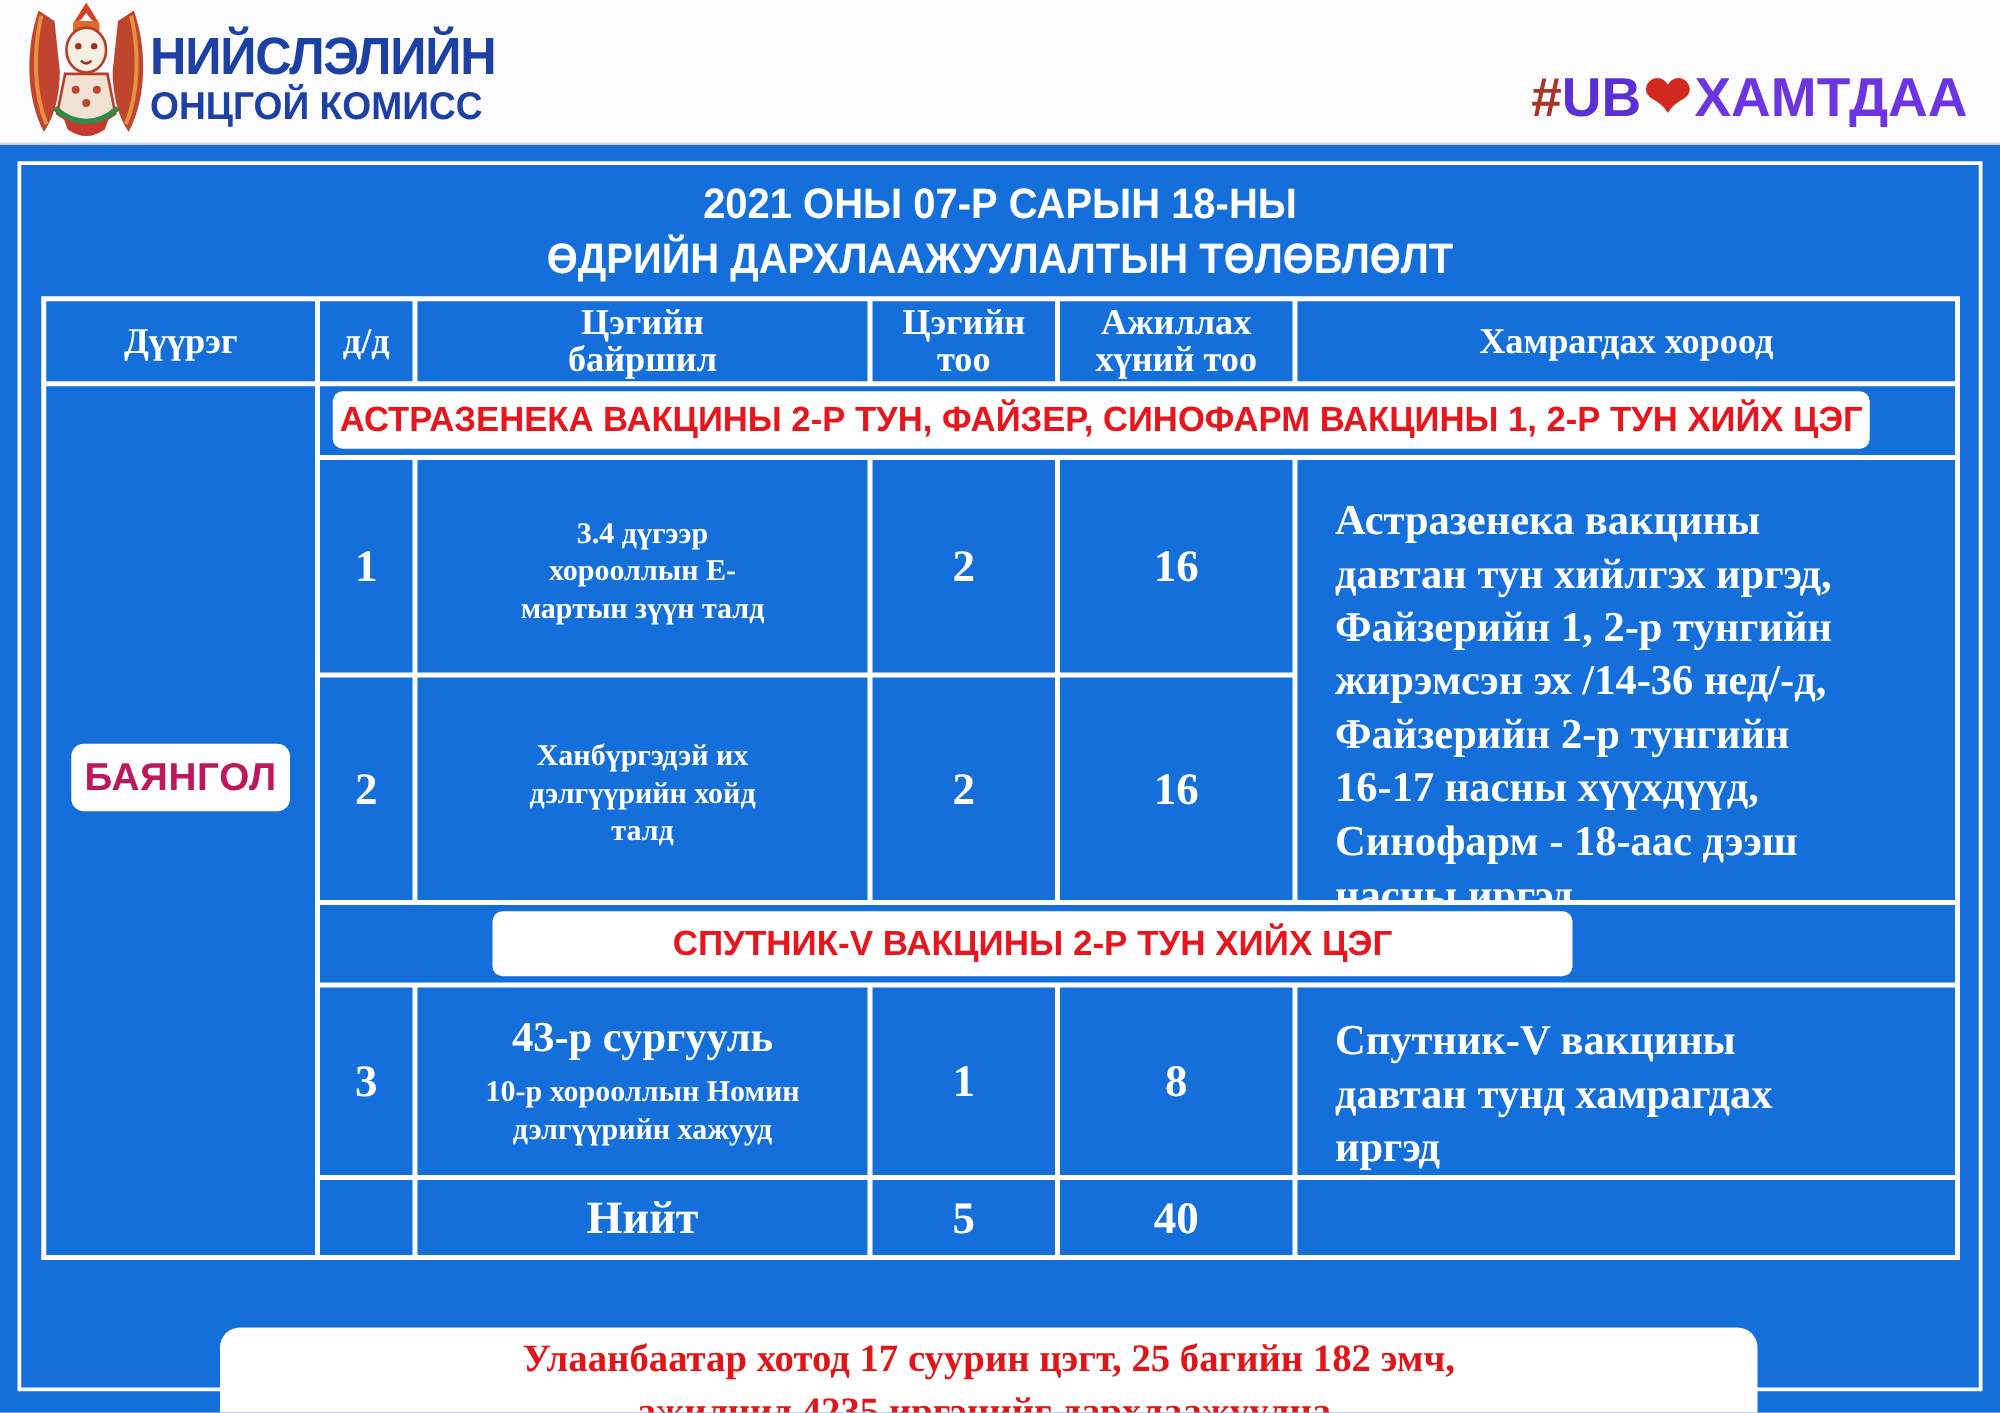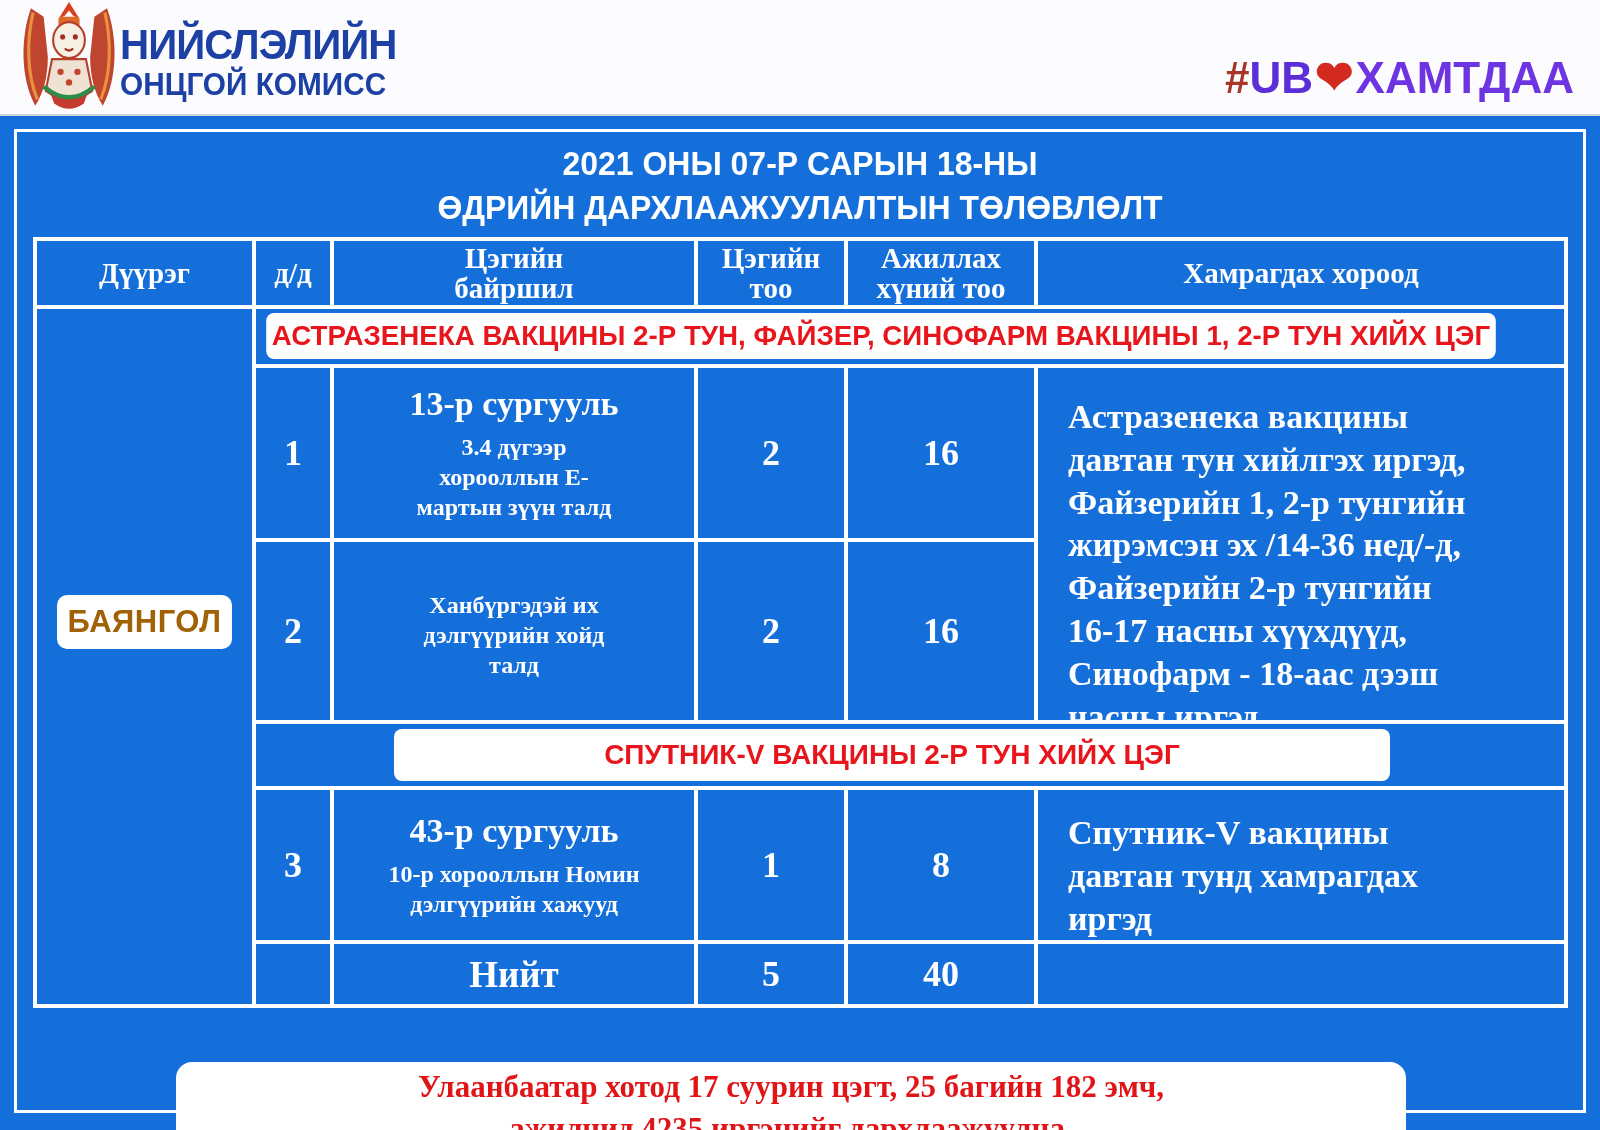--- a/index.html
+++ b/index.html
@@ -65,32 +65,32 @@
   .khorood {
     align-items:flex-start; justify-content:flex-start;
     padding:28px 10px 10px 30px;
     font-weight:bold; font-size:34px; line-height:1.26; white-space:pre-line; text-align:left;
   }
   .district-cell { grid-column:1; grid-row:2 / span 6; position:relative; }
   .district-badge {
     position:absolute; left:20px; right:20px; top:286px; height:54px;
     background:#ffffff; border-radius:10px;
     display:flex; align-items:center; justify-content:center;
-    color:#a16207; font-family:"Liberation Sans", sans-serif; font-weight:bold; font-size:31px;
+    color:#be185d; font-family:"Liberation Sans", sans-serif; font-weight:bold; font-size:31px;
     letter-spacing:0.5px;
   }
   .banner-row { grid-column:2 / -1; position:relative; }
   .banner-pill {
     position:absolute; background:#ffffff; border-radius:8px;
     display:flex; align-items:center; justify-content:center;
     color:#e8151c; font-family:"Liberation Sans", sans-serif; font-weight:bold;
     white-space:nowrap;
   }
   .pill1 { left:4px; top:4px; width:1242px; height:46px; font-size:28px; transform:scaleX(.99); }
-  .pill2 { left:138px; top:5px; width:996px; height:52px; font-size:28px; }
+  .pill2 { left:138px; top:5px; width:864px; height:52px; font-size:28px; }
   .total-label { font-weight:bold; font-size:37px; }
 
   
   .footer-note {
     position:absolute; left:176px; top:898px; width:1230px; height:92px;
     background:#ffffff; border-radius:16px;
     display:flex; flex-direction:column; align-items:center; justify-content:center;
     color:#e11418; font-weight:bold; font-size:31px; line-height:1.35; text-align:center;margin-top:48px;
   }
 </style>
@@ -151,21 +151,20 @@
     <div class="cell district-cell">
       <div class="district-badge">БАЯНГОЛ</div>
     </div>
 
     <div class="cell banner-row" style="grid-row:2">
       <div class="banner-pill pill1">АСТРАЗЕНЕКА ВАКЦИНЫ 2-Р ТУН, ФАЙЗЕР, СИНОФАРМ ВАКЦИНЫ 1, 2-Р ТУН  ХИЙХ ЦЭГ</div>
     </div>
 
     <div class="cell num" style="grid-row:3">1</div>
     <div class="cell loc" style="grid-row:3">
-      <div class="loc-main">13-р сургууль</div>
       <div class="loc-detail">3.4 дүгээр
 хорооллын Е-
 мартын зүүн талд</div>
     </div>
     <div class="cell num" style="grid-row:3">2</div>
     <div class="cell num" style="grid-row:3">16</div>
     <div class="cell khorood" style="grid-row:3 / span 2; grid-column:6">Астразенека вакцины
 давтан тун хийлгэх иргэд,
 Файзерийн 1, 2-р тунгийн
 жирэмсэн эх /14-36 нед/-д,

